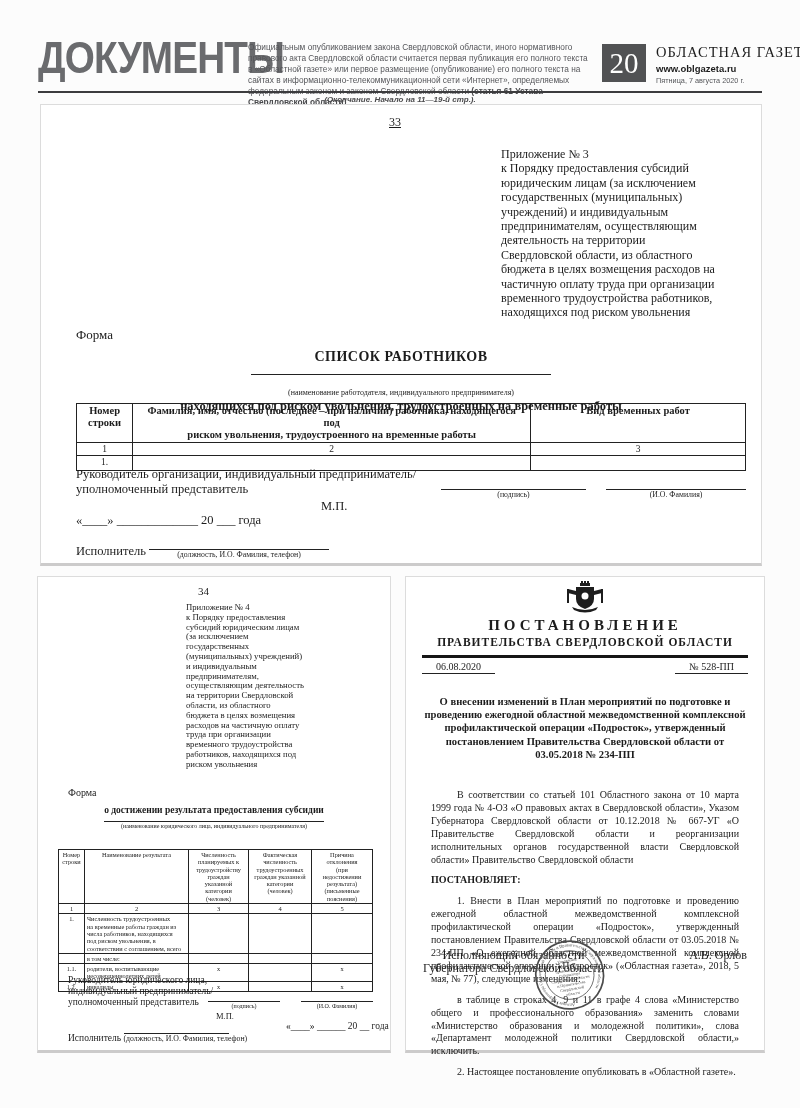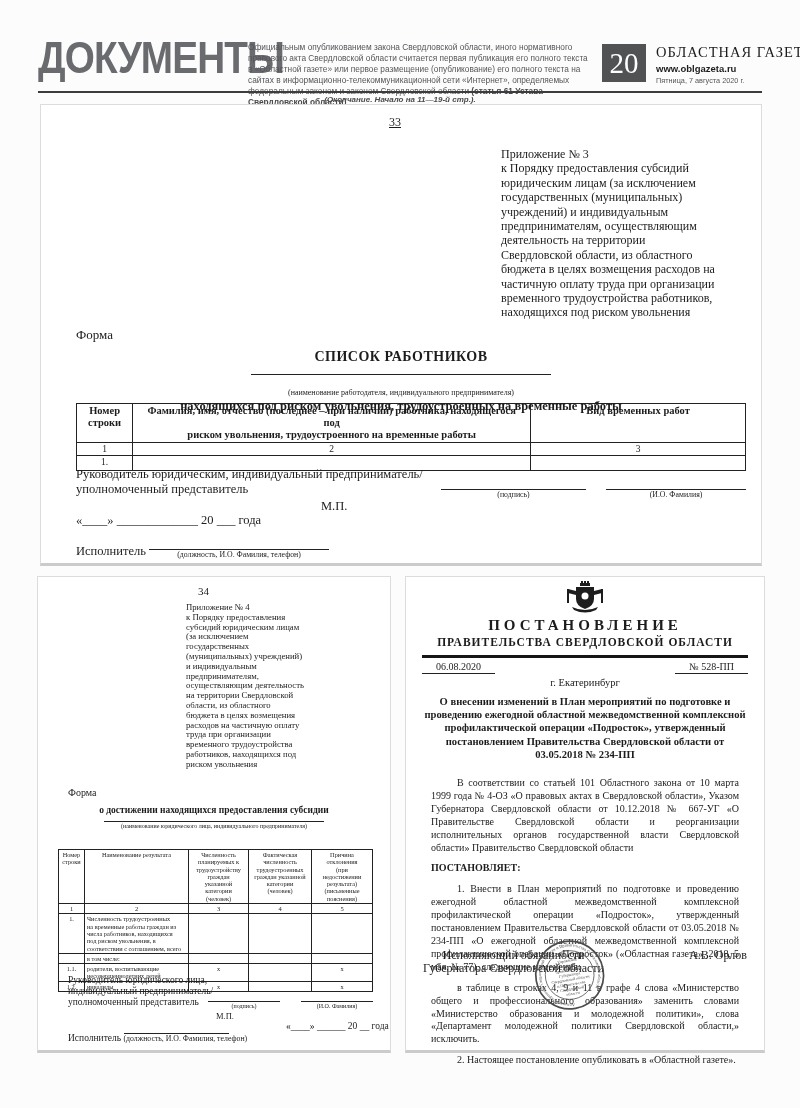--- a/index.html
+++ b/index.html
@@ -81,21 +81,21 @@
          font-size:15px;letter-spacing:4px;}
   .pp-h2{position:absolute;left:0;top:59px;width:358px;text-align:center;font-weight:700;
          font-size:11.5px;letter-spacing:1px;}
   .pp-rule{position:absolute;left:16px;top:78px;width:326px;border-top:3px solid #161616;}
   .pp-meta{position:absolute;left:16px;top:84px;width:326px;display:flex;justify-content:space-between;
            font-size:10px;}
   .pp-meta .u{border-bottom:1px solid #222;padding:0 14px 1px 14px;}
   .pp-city{position:absolute;left:0;top:100px;width:358px;text-align:center;font-size:10.5px;}
   .pp-body{position:absolute;left:17px;top:118px;width:324px;font-size:10px;line-height:12.9px;
            text-align:justify;}
-  .pp-title{font-weight:700;text-align:center;font-size:10.6px;line-height:13.2px;margin-bottom:16px;}
+  .pp-title{font-weight:700;text-align:center;font-size:10.6px;line-height:13.2px;margin-bottom:28px;}
   .pp-body p{margin:8px;text-indent:26px;}
   .pp-resolves{font-weight:700;text-indent:0 !important;}
   .pp-sig{position:absolute;left:17px;top:372px;width:324px;display:flex;justify-content:space-between;
           font-size:12px;line-height:13px;text-align:center;}
   .pp-seal{position:absolute;left:128px;top:362px;transform:rotate(-10deg);}
 </style>
 </head>
 <body>
 
 <div class="sheet">
@@ -154,21 +154,21 @@
         <td>3</td>
       </tr>
       <tr class="data-row">
         <td>1.</td>
         <td></td>
         <td></td>
       </tr>
     </tbody>
       </table>
     <div class="p33-sig">
-      <div>Руководитель юридическим, индивидуальный предприниматель/</div>
+      <div>Руководитель организации, индивидуальный предприниматель/</div>
       <div>уполномоченный представитель</div>
     </div>
     <div class="p33-siglines">
       <span class="sigline">
         <span class="bar" style="width:145px"></span>
         <span class="note">(подпись)</span>
       </span>
       <span class="sigline">
         <span class="bar" style="width:140px"></span>
         <span class="note">(И.О. Фамилия)</span>
@@ -199,21 +199,21 @@
 на территории Свердловской
 области, из областного
 бюджета в целях возмещения
 расходов на частичную оплату
 труда при организации
 временного трудоустройства
 работников, находящихся под
 риском увольнения</div>
     <div class="p34-forma">Форма</div>
     <div class="p34-titleblock">
-      <div class="p34-title2">о достижении находящихся предоставления субсидии</div>
+      <div class="p34-title2">о достижении результата предоставления субсидии</div>
       <div class="p34-uline"></div>
       <div class="p34-note">(наименование юридического лица, индивидуального предпринимателя)</div>
     </div>
     <table class="t34">
       <colgroup>
           <col style="width:26px">
           <col style="width:104px">
           <col style="width:60px">
           <col style="width:63px">
           <col>
@@ -328,21 +328,20 @@
         </g>
       </svg>
     </div>
     <div class="pp-h1">ПОСТАНОВЛЕНИЕ</div>
     <div class="pp-h2">ПРАВИТЕЛЬСТВА СВЕРДЛОВСКОЙ ОБЛАСТИ</div>
     <div class="pp-rule"></div>
     <div class="pp-meta">
       <span class="u">06.08.2020</span>
       <span class="u">№  528-ПП</span>
     </div>
-    <div class="pp-city">г. Екатеринбург</div>
     <div class="pp-body">
       <div class="pp-title">О внесении изменений в План мероприятий по подготовке и проведению ежегодной областной межведомственной комплексной профилактической операции «Подросток», утвержденный постановлением Правительства Свердловской области от 03.05.2018 № 234-ПП</div>
       <p>В соответствии со статьей 101 Областного закона от 10 марта 1999 года № 4-ОЗ «О правовых актах в Свердловской области», Указом Губернатора Свердловской области от 10.12.2018 № 667-УГ «О Правительстве Свердловской области и реорганизации исполнительных органов государственной власти Свердловской области» Правительство Свердловской области</p>
       <p class="pp-resolves">ПОСТАНОВЛЯЕТ:</p>
       <p>1. Внести в План мероприятий по подготовке и проведению ежегодной областной межведомственной комплексной профилактической операции «Подросток», утвержденный постановлением Правительства Свердловской области от 03.05.2018 № 234-ПП «О ежегодной областной межведомственной комплексной профилактической операции «Подросток» («Областная газета», 2018, 5 мая, № 77), следующие изменения:</p>
       <p>в таблице в строках 4, 9 и 11 в графе 4 слова «Министерство общего и профессионального образования» заменить словами «Министерство образования и молодежной политики», слова «Департамент молодежной политики Свердловской области,» исключить.</p>
       <p>2. Настоящее постановление опубликовать в «Областной газете».</p>
     </div>
     <div class="pp-sig">
       <div class="pre">Исполняющий обязанности

